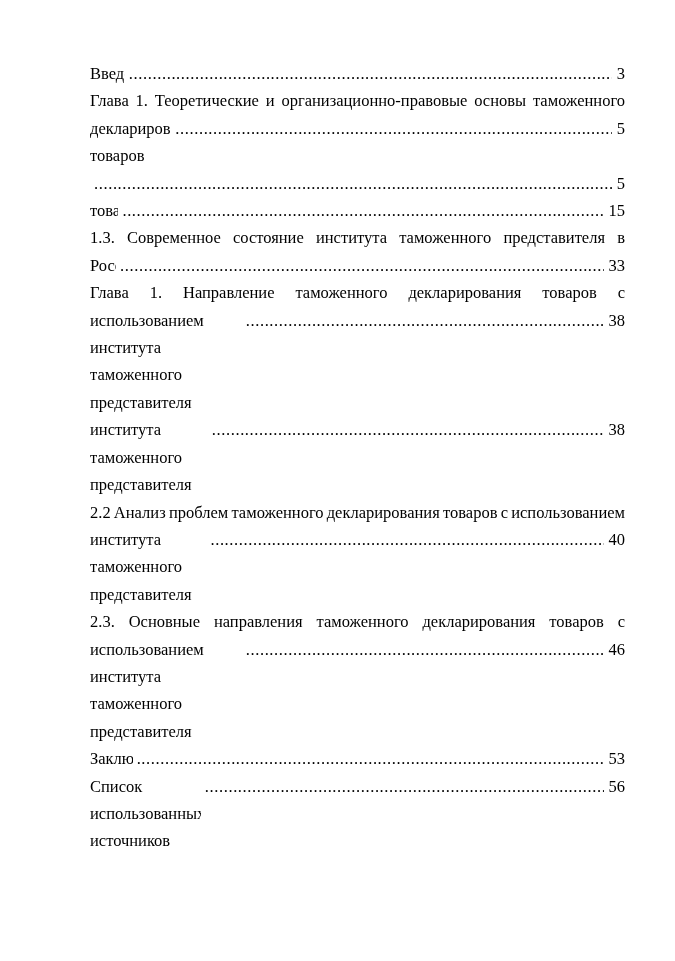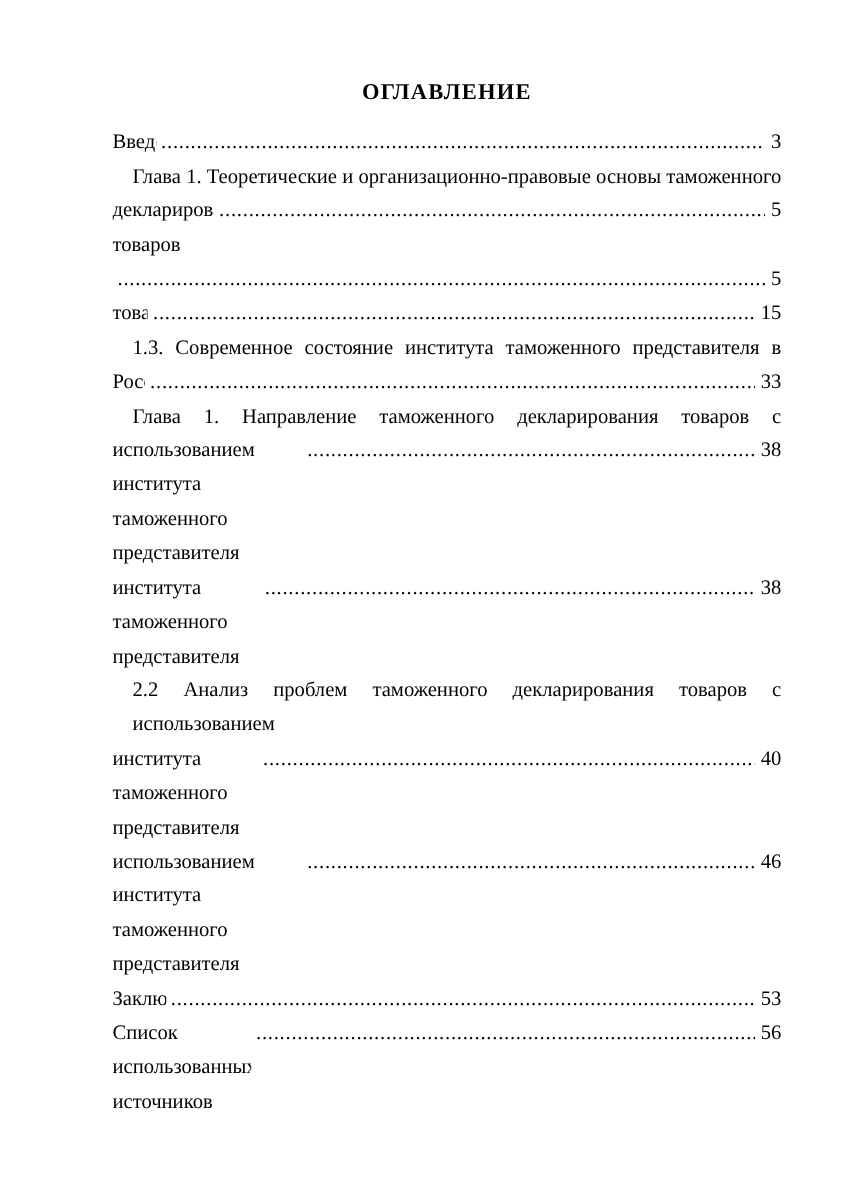--- a/index.html
+++ b/index.html
@@ -30,21 +30,20 @@
   .toc-entry { margin: 0; }
   .toc-line {
     font-size: 16.5px;
     line-height: 27.4px;
   }
   
   .toc-line-fill {
     text-align: justify;
     text-align-last: justify;
     word-spacing: -1px;
-    margin-left: 16px;
   }
   
   .toc-line-last {
     display: flex;
     align-items: baseline;
   }
   .toc-text {
     flex: 0 1 auto;
     white-space: pre-wrap;
     overflow: hidden;
@@ -62,21 +61,20 @@
   }
   .pg {
     flex: 0 0 auto;
     padding-left: 5px;
   }
 </style>
 </head>
 <body>
 
 <div class="page">
-  <h1 class="title">ОГЛАВЛЕНИЕ</h1>
   <div class="toc">
       <div class="toc-entry">
         <div class="toc-line toc-line-last">
           <span class="toc-text">Введение</span>
           <span class="leader"></span>
           <span class="pg">3</span>
         </div>
       </div>
       <div class="toc-entry">
         <div class="toc-line toc-line-fill">Глава 1. Теоретические и организационно-правовые основы таможенного</div>
@@ -124,20 +122,21 @@
       </div>
       <div class="toc-entry">
         <div class="toc-line toc-line-fill">2.2 Анализ проблем таможенного декларирования  товаров с использованием</div>
         <div class="toc-line toc-line-last">
           <span class="toc-text">института таможенного представителя</span>
           <span class="leader"></span>
           <span class="pg">40</span>
         </div>
       </div>
       <div class="toc-entry">
+        <div class="toc-line toc-line-fill">2.3. Основные направления таможенного декларирования  товаров с</div>
         <div class="toc-line toc-line-last">
           <span class="toc-text">использованием института таможенного представителя</span>
           <span class="leader"></span>
           <span class="pg">46</span>
         </div>
       </div>
       <div class="toc-entry">
         <div class="toc-line toc-line-last">
           <span class="toc-text">Заключение</span>
           <span class="leader"></span>

